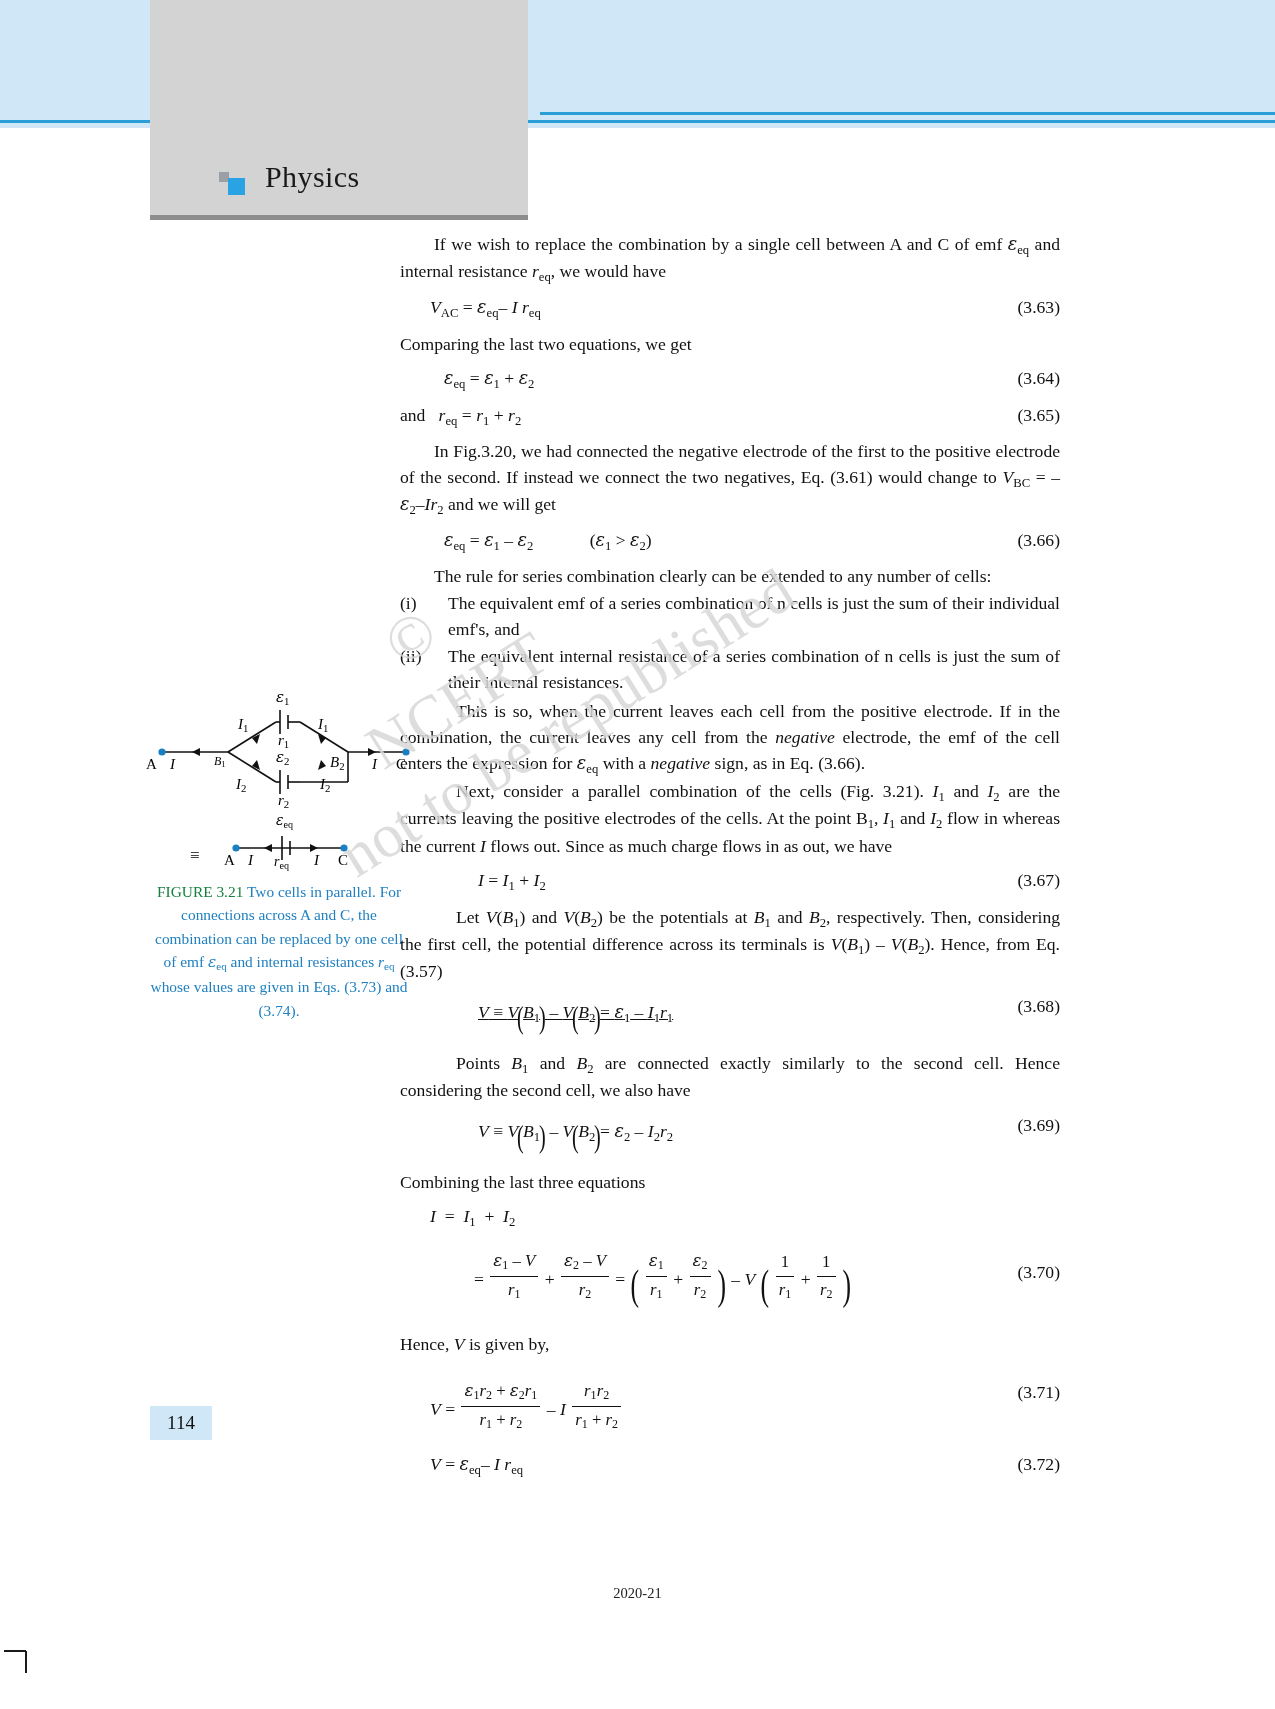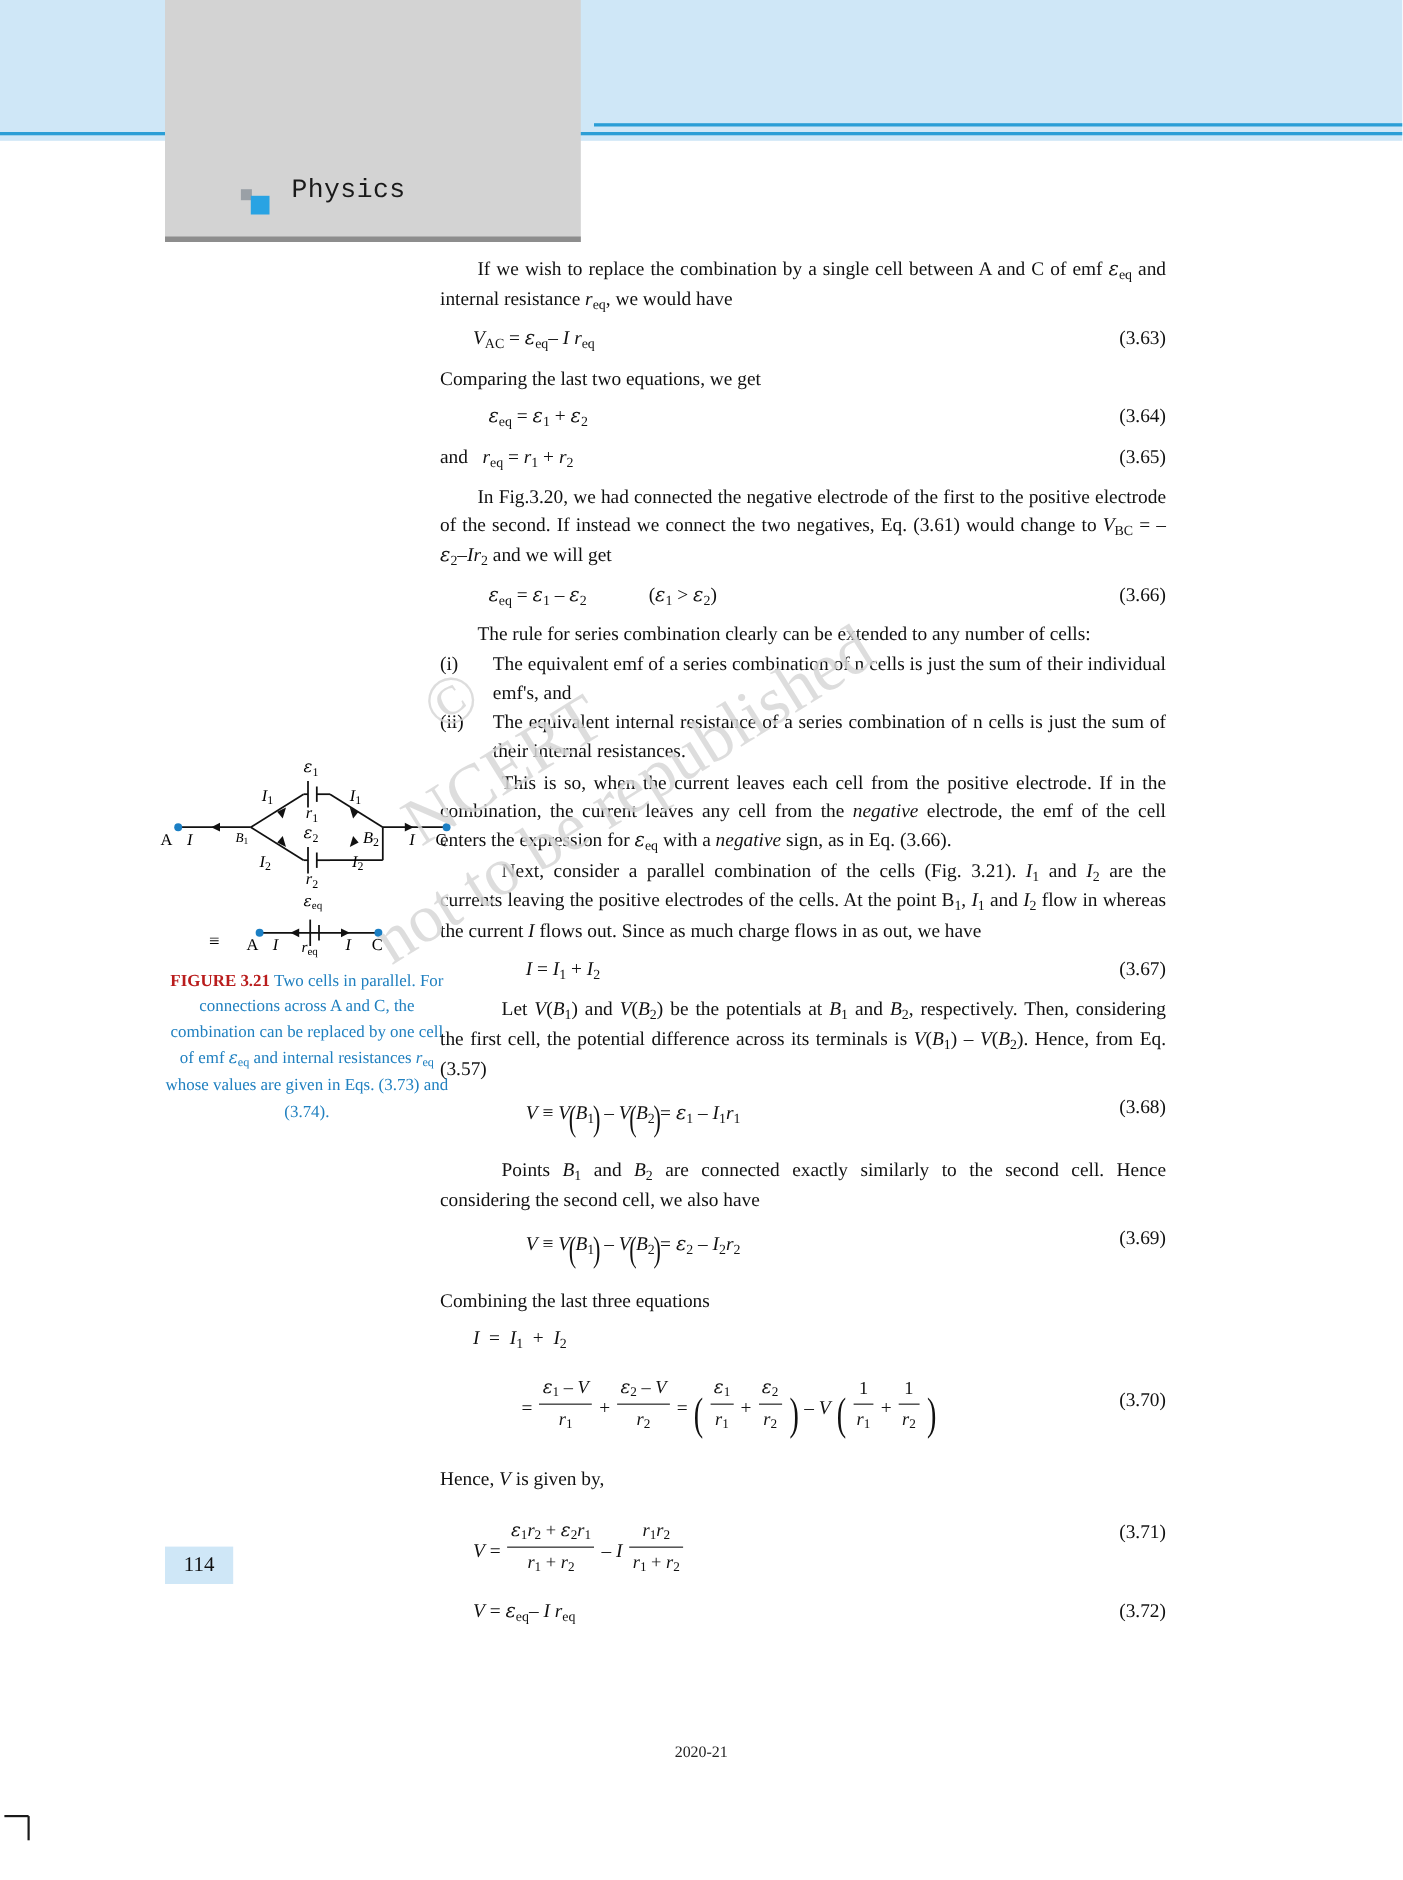--- a/index.html
+++ b/index.html
@@ -45,22 +45,22 @@
   }
   .header-box-shadow {
     position: absolute;
     left: 150px; top: 215px;
     width: 378px; height: 5px;
     background: #8d8d8d;
   }
   .header-title {
     position: absolute;
     left: 265px; top: 160px;
-    font-family: Liberation Mono, monospace;
-    font-size: 24px;
+    font-family: Liberation Serif, serif;
+    font-size: 30px;
     color: #1a1a1a;
     letter-spacing: 0.4px;
   }
   .header-sq1 {
     position: absolute;
     left: 219px; top: 172px;
     width: 10px; height: 10px;
     background: #9aa0a6;
   }
   .header-sq2 {
@@ -162,22 +162,22 @@
   .fig-caption {
     position: absolute;
     left: 150px; top: 880px;
     width: 258px;
     text-align: center;
     color: #2080c0;
     font-size: 15.4px;
     line-height: 1.52;
   }
   .fig-caption .lab {
-    font-weight: bold;
-    color: #b91c1c;
+    font-weight: normal;
+    color: #15803d;
   }
 
   
   .pagenum {
     position: absolute;
     left: 150px; top: 1406px;
     width: 62px; height: 34px;
     background: #cfe7f7;
     color: #111;
     font-size: 19px;
@@ -399,21 +399,21 @@
 
     <p class="indent" style="text-indent:56px;">Next, consider a parallel combination of the cells (Fig. 3.21). <i>I</i><span class="sub">1</span> and <i>I</i><span class="sub">2</span> are the currents leaving the positive electrodes of the cells. At the point B<span class="sub">1</span>, <i>I</i><span class="sub">1</span> and <i>I</i><span class="sub">2</span> flow in whereas the current <i>I</i> flows out. Since as much charge flows in as out, we have</p>
 
     <div class="eqline" style="padding-left:78px;">
       <i>I</i> = <i>I</i><span class="sub">1</span> + <i>I</i><span class="sub">2</span>
       <span class="eqno">(3.67)</span>
     </div>
 
     <p class="indent" style="text-indent:56px;">Let <i>V</i>(<i>B</i><span class="sub">1</span>) and <i>V</i>(<i>B</i><span class="sub">2</span>) be the potentials at <i>B</i><span class="sub">1</span> and <i>B</i><span class="sub">2</span>, respectively. Then, considering the first cell, the potential difference across its terminals is <i>V</i>(<i>B</i><span class="sub">1</span>) – <i>V</i>(<i>B</i><span class="sub">2</span>). Hence, from Eq. (3.57)</p>
 
-    <div class="eqline" style="padding-left:78px;">
+    <div class="eqline" style="padding-left:78px;text-decoration:underline;">
       <i>V</i> ≡ <i>V</i><span class="paren-med">(</span><i>B</i><span class="sub">1</span><span class="paren-med">)</span> – <i>V</i><span class="paren-med">(</span><i>B</i><span class="sub">2</span><span class="paren-med">)</span>= <span class="gk">ε</span><span class="sub">1</span> – <i>I</i><span class="sub">1</span><i>r</i><span class="sub">1</span>
       <span class="eqno">(3.68)</span>
     </div>
 
     <p class="indent" style="text-indent:56px;">Points <i>B</i><span class="sub">1</span> and <i>B</i><span class="sub">2</span> are connected exactly similarly to the second cell. Hence considering the second cell, we also have</p>
 
     <div class="eqline" style="padding-left:78px;">
       <i>V</i> ≡ <i>V</i><span class="paren-med">(</span><i>B</i><span class="sub">1</span><span class="paren-med">)</span> – <i>V</i><span class="paren-med">(</span><i>B</i><span class="sub">2</span><span class="paren-med">)</span>= <span class="gk">ε</span><span class="sub">2</span> – <i>I</i><span class="sub">2</span><i>r</i><span class="sub">2</span>
       <span class="eqno">(3.69)</span>
     </div>

